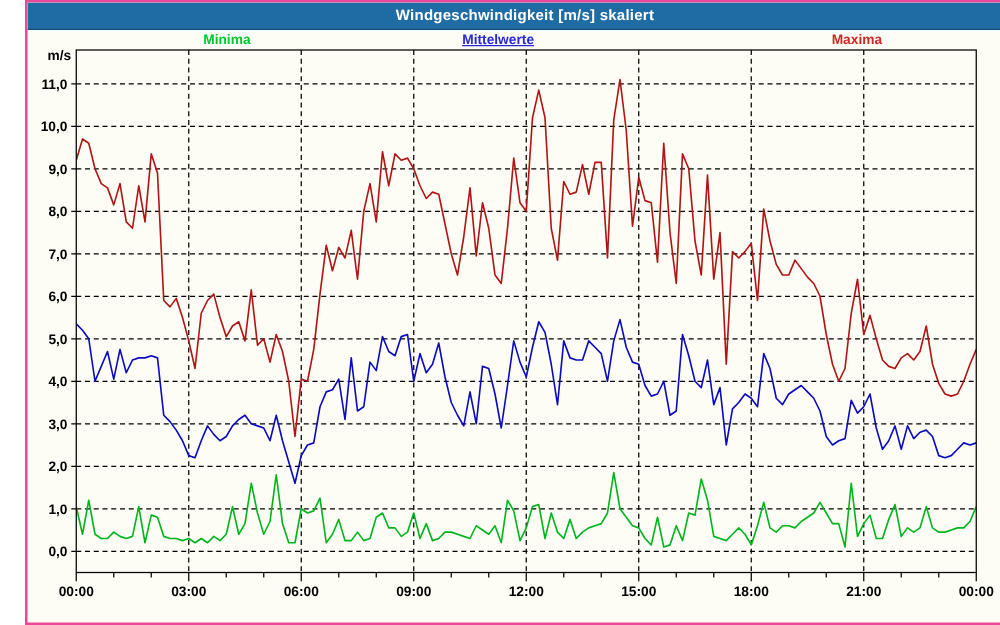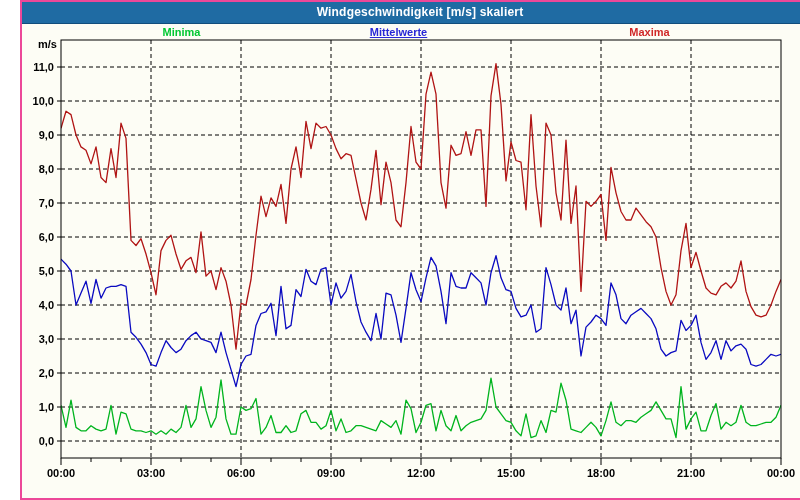--- a/index.html
+++ b/index.html
@@ -24,21 +24,21 @@
   }
   .legend-label{
     position:absolute;top:24px;
     transform:translateX(-50%);
     font-size:11px;font-weight:bold;
     white-space:nowrap;
     padding-left:35px;
   }
   #lg-min{left:142px;}
   #lg-mid{left:359px;text-decoration:underline;}
-  #lg-max{left:610px;}
+  #lg-max{left:646px;}
   svg.chart{position:absolute;left:0;top:0;}
 </style>
 </head>
 <body>
 
 <div class="window">
   <div class="titlebar">
     <span>Windgeschwindigkeit [m/s] skaliert</span>
   </div>
 

